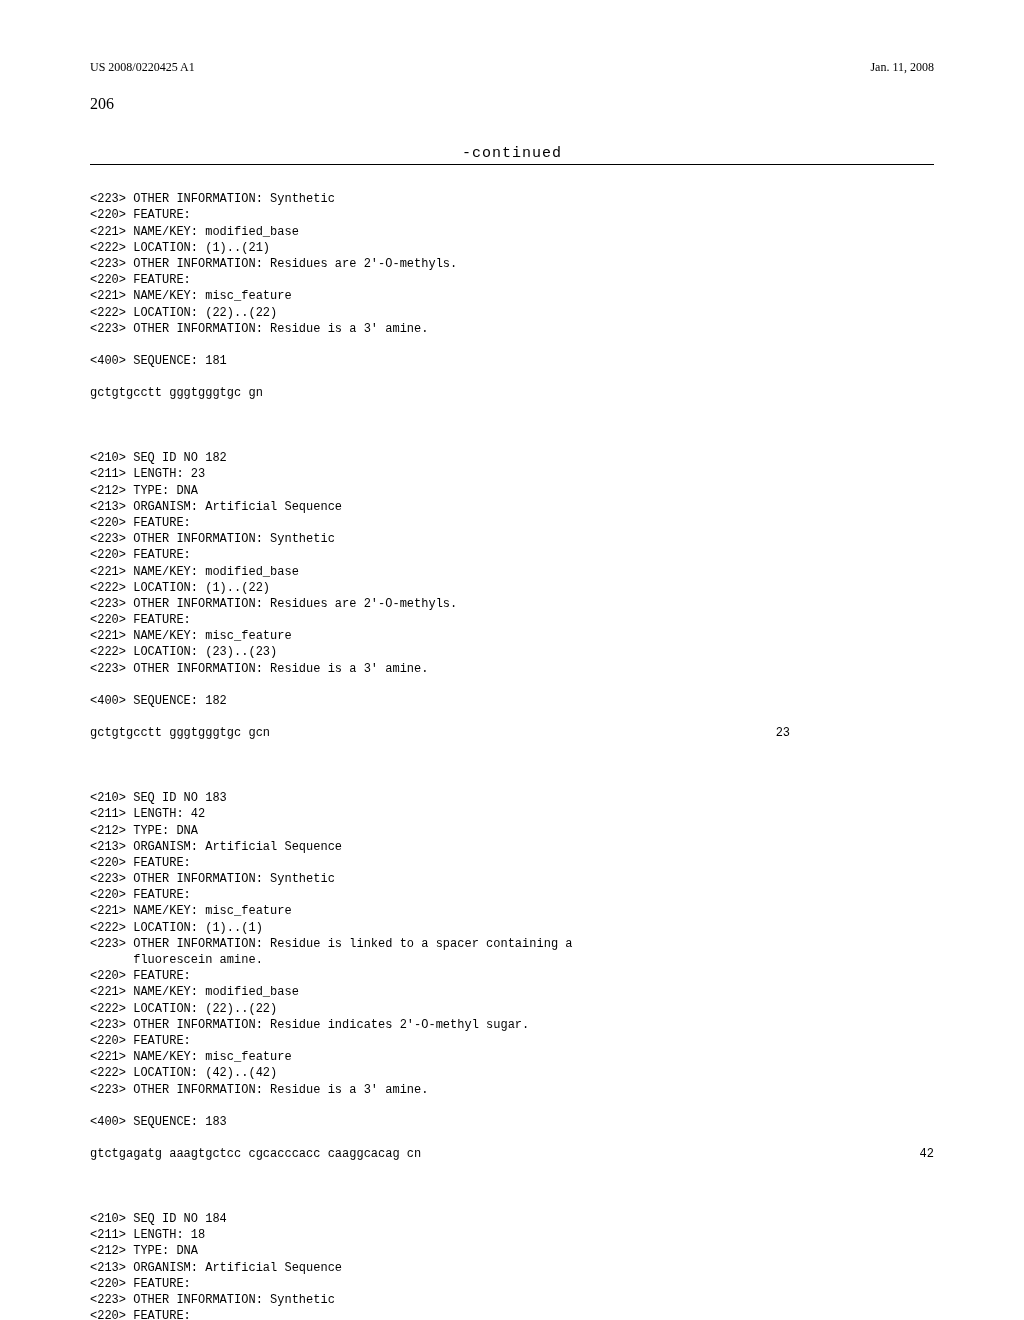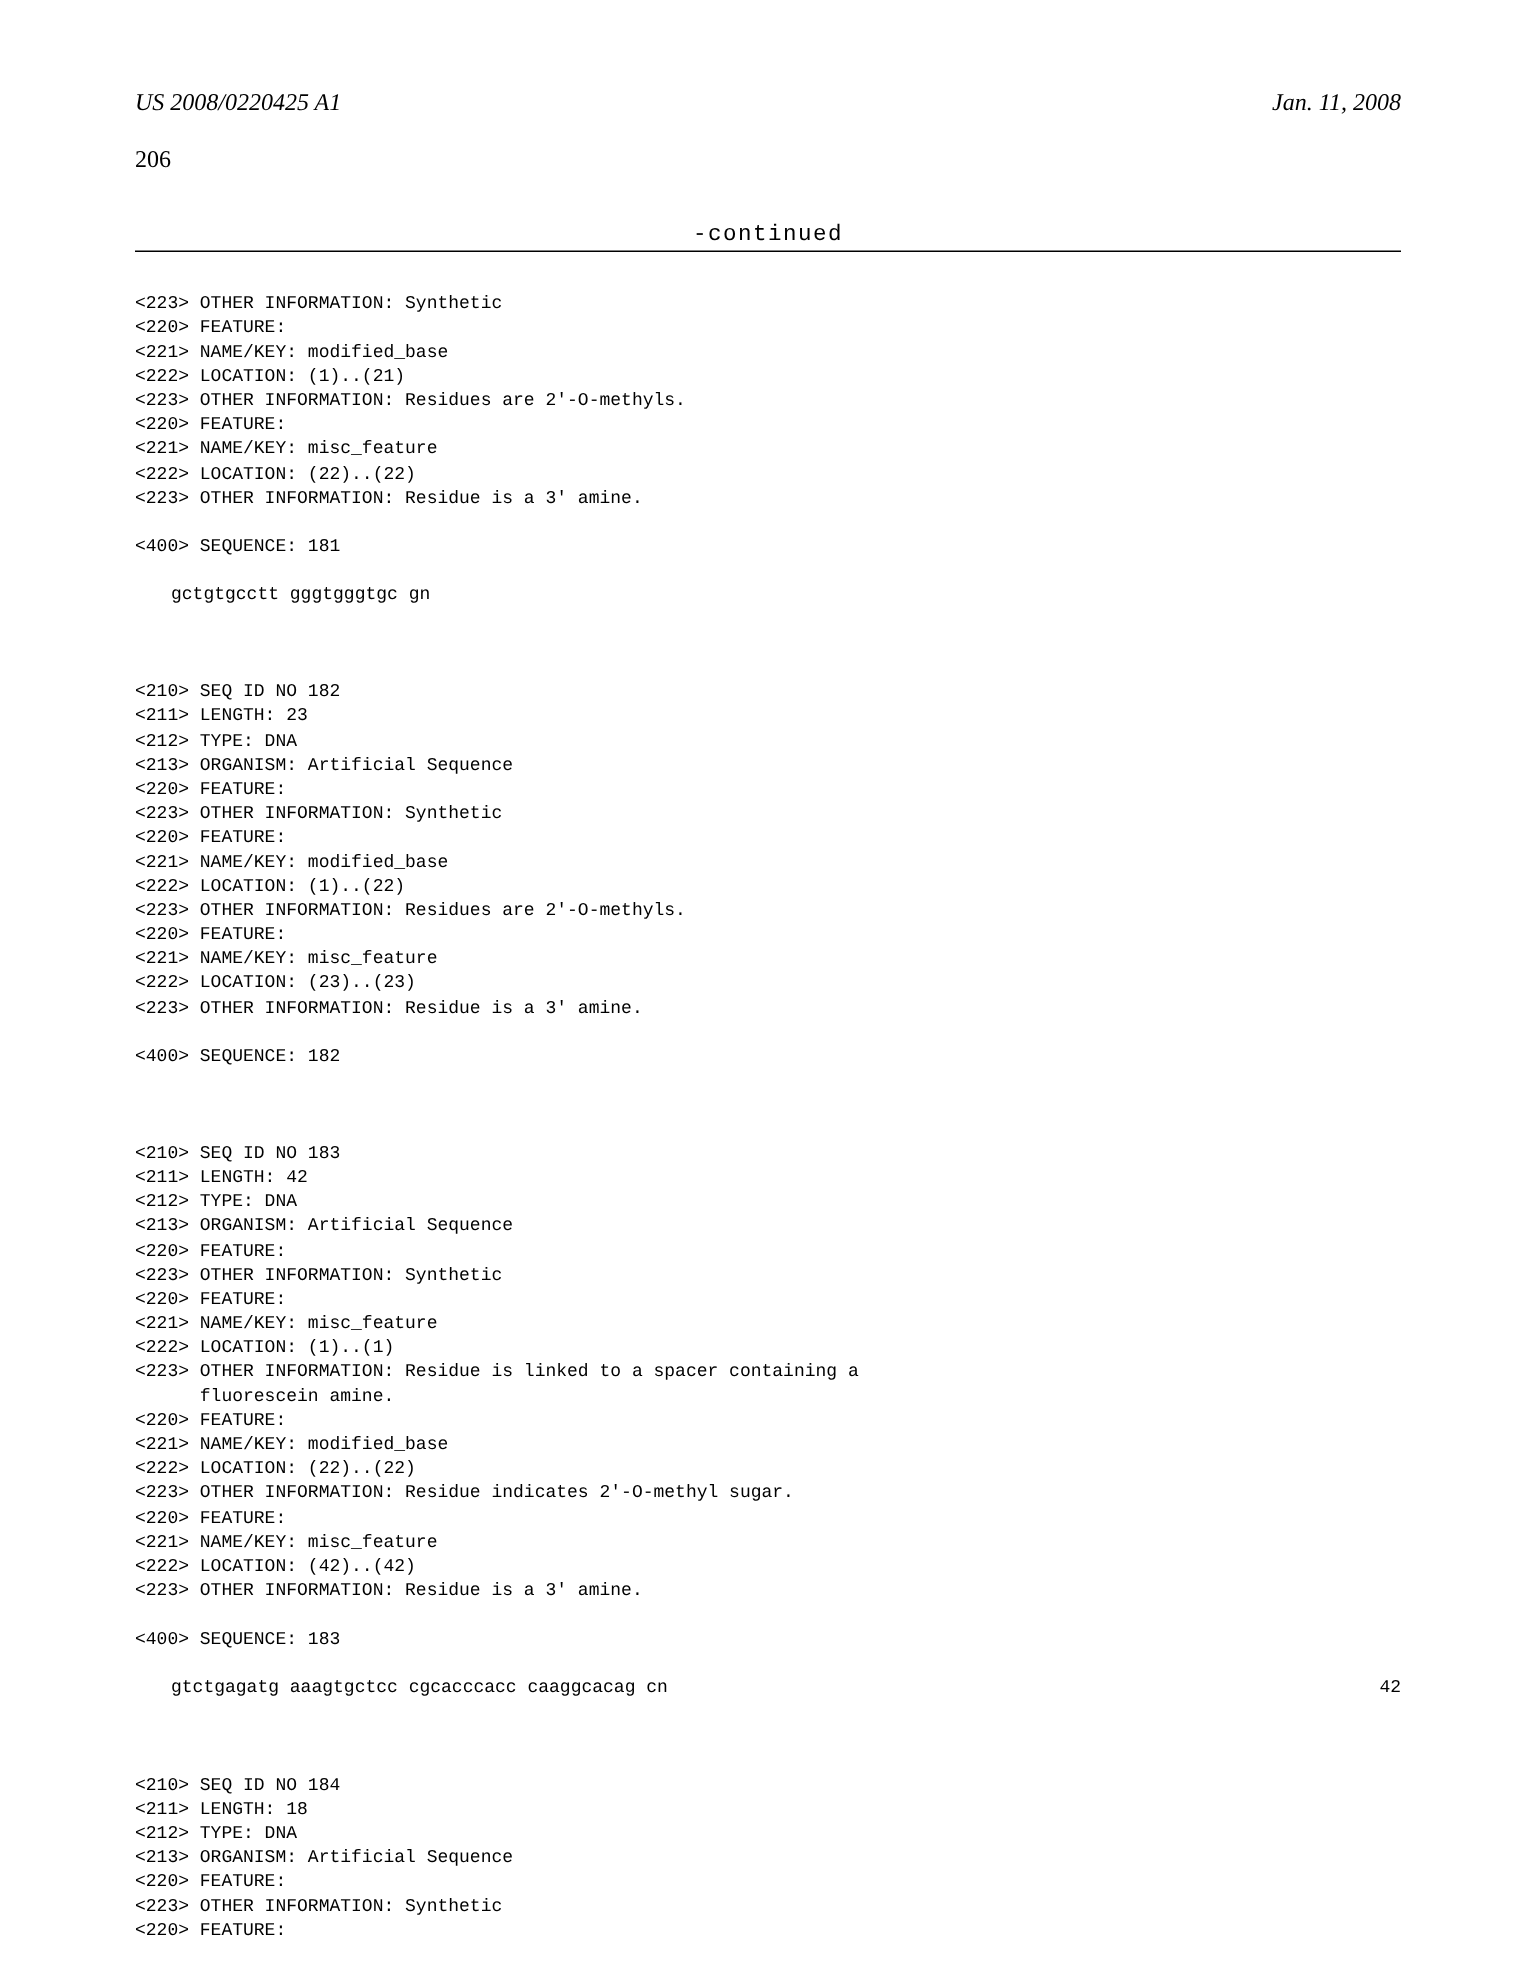--- a/index.html
+++ b/index.html
@@ -10,23 +10,22 @@
     color: #000;
     width: 1024px;
   }
   .page {
     padding: 60px 90px 40px 90px;
     box-sizing: border-box;
   }
   .header {
     display: flex;
     justify-content: space-between;
-    font-size: 16px;
+    font-size: 12px;
     margin-bottom: 20px;
-    font-style: italic;
   }
   .page-number {
     font-size: 16px;
     margin-bottom: 32px;
   }
   .continued {
     font-family: "Courier New", Courier, monospace;
     font-size: 15px;
     text-align: center;
     letter-spacing: 1px;
@@ -39,21 +38,20 @@
   }
   .listing {
     font-family: "Courier New", Courier, monospace;
     font-size: 12px;
     white-space: pre;
     line-height: 1.35;
   }
   .seq-line {
     display: flex;
     justify-content: flex-start;
-    margin-left: 24px;
   }
   .seq-text {
     flex: 0 0 auto;
   }
   .seq-num {
     display: inline-block;
     width: 520px;
     text-align: right;
   }
 </style>
@@ -98,20 +96,21 @@
 <span>&lt;221&gt; NAME/KEY: modified_base</span>
 <span>&lt;222&gt; LOCATION: (1)..(22)</span>
 <span>&lt;223&gt; OTHER INFORMATION: Residues are 2'-O-methyls.</span>
 <span>&lt;220&gt; FEATURE:</span>
 <span>&lt;221&gt; NAME/KEY: misc_feature</span>
 <span>&lt;222&gt; LOCATION: (23)..(23)</span>
 <span>&lt;223&gt; OTHER INFORMATION: Residue is a 3' amine.</span>
 
 <span>&lt;400&gt; SEQUENCE: 182</span>
 
+<span class="seq-line"><span class="seq-text">gctgtgcctt gggtgggtgc gcn</span><span class="seq-num">23</span></span>
 
 
 <span>&lt;210&gt; SEQ ID NO 183</span>
 <span>&lt;211&gt; LENGTH: 42</span>
 <span>&lt;212&gt; TYPE: DNA</span>
 <span>&lt;213&gt; ORGANISM: Artificial Sequence</span>
 <span>&lt;220&gt; FEATURE:</span>
 <span>&lt;223&gt; OTHER INFORMATION: Synthetic</span>
 <span>&lt;220&gt; FEATURE:</span>
 <span>&lt;221&gt; NAME/KEY: misc_feature</span>

